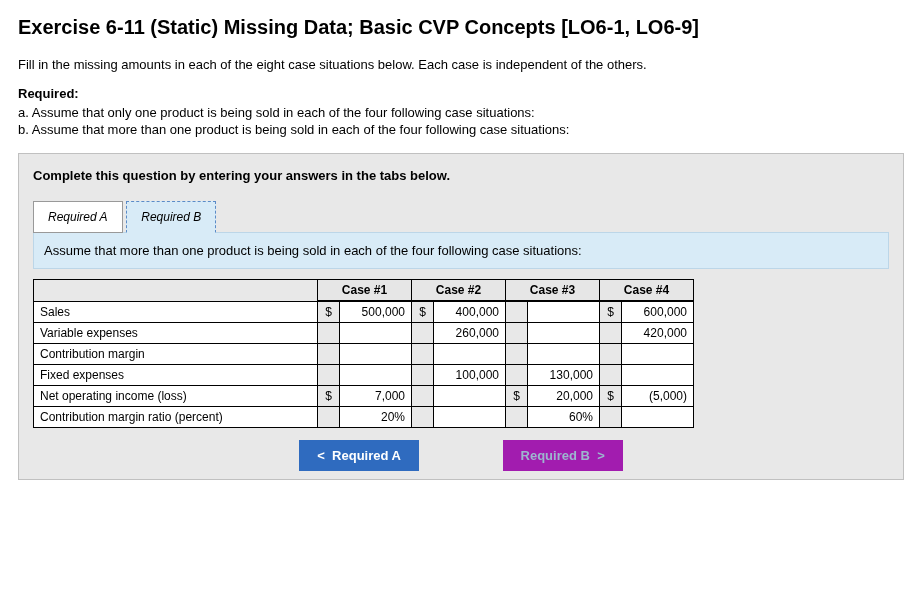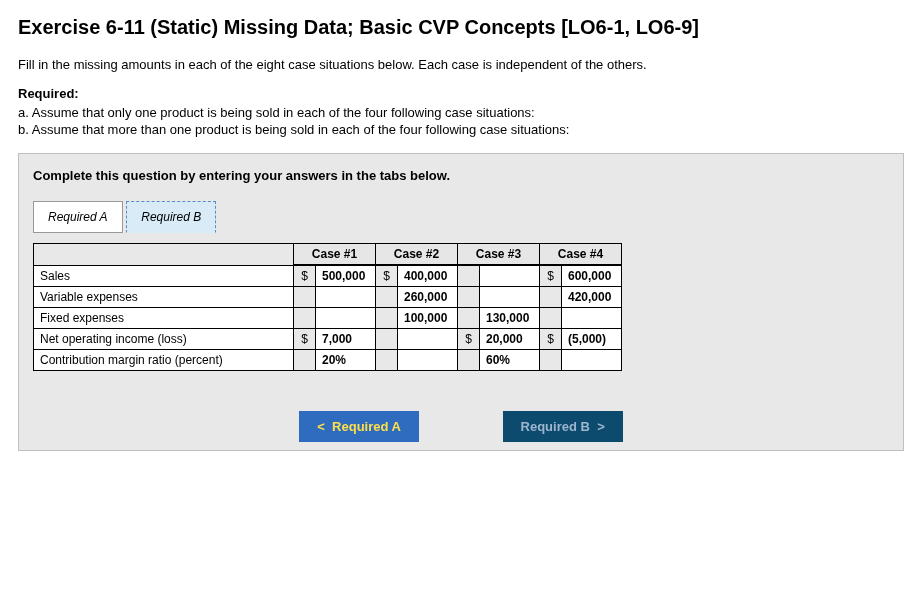--- a/index.html
+++ b/index.html
@@ -54,39 +54,39 @@
     padding: 3px 6px;
     height: 20px;
   }
   table.data th.colhdr {
     background: #e6e6e6;
     font-weight: bold;
     text-align: center;
     border-bottom: 2px solid #000;
   }
   table.data td.rowlabel {
-    width: 260px;
+    width: 284px;
     background: #fff;
     text-align: left;
     padding-left: 6px;
   }
   td.cur { width: 22px; text-align: center; }
-  td.val { width: 60px; padding-right: 4px; background:#fff;font-weight:bold; }
+  td.val { width: 72px; text-align: right; padding-right: 4px; background:#fff; }
   td.input { background: #fff; }
   .nav-btns { margin-top: 12px; text-align: center; }
   .btn {
     display: inline-block;
     padding: 8px 18px;
     font-size: 13px;
     font-weight: bold;
     margin: 0 40px;
     cursor: pointer;
   }
-  .btn-prev { background: #2f6bbf; color: #fde047; }
-  .btn-next { background: #0c4a6e; color: #9db6cf; margin-top: 28px; }
+  .btn-prev { background: #2f6bbf; color: #ffffff; }
+  .btn-next { background: #a21caf; color: #9db6cf; }
   .chev { font-weight: bold; }
   th.blank { border: none; background: #e8e8e8; }
 </style>
 </head>
 <body>
 
 <h2 class="title">Exercise 6-11 (Static) Missing Data; Basic CVP Concepts [LO6-1, LO6-9]</h2>
 
 <p class="intro">Fill in the missing amounts in each of the eight case situations below. Each case is independent of the others.</p>
 
@@ -95,20 +95,21 @@
 <div class="req-b">b. Assume that more than one product is being sold in each of the four following case situations:</div>
 
 <div class="gray-box">
   <p class="instruct">Complete this question by entering your answers in the tabs below.</p>
 
   <div class="tabs">
     <span class="tab">Required A</span>
     <span class="tab active">Required B</span>
   </div>
 
+  <div class="assume-bar">Assume that more than one product is being sold in each of the four following case situations:</div>
 
   <div class="tbl-wrap">
   <table class="data">
     <tbody>
           <tr>
       <th class="blank"></th>
       <th class="colhdr" colspan="2">Case #1</th>
       <th class="colhdr" colspan="2">Case #2</th>
       <th class="colhdr" colspan="2">Case #3</th>
       <th class="colhdr" colspan="2">Case #4</th>
@@ -127,20 +128,31 @@
     <tr>
       <td class="rowlabel">Variable expenses</td>
       <td class="cur"></td>
             <td class="val input"></td>
       <td class="cur"></td>
             <td class="val">260,000</td>
       <td class="cur"></td>
             <td class="val input"></td>
       <td class="cur"></td>
             <td class="val">420,000</td>
+    </tr>
+    <tr>
+      <td class="rowlabel">Contribution margin</td>
+      <td class="cur"></td>
+            <td class="val input"></td>
+      <td class="cur"></td>
+            <td class="val input"></td>
+      <td class="cur"></td>
+            <td class="val input"></td>
+      <td class="cur"></td>
+            <td class="val input"></td>
     </tr>
     <tr>
       <td class="rowlabel">Fixed expenses</td>
       <td class="cur"></td>
             <td class="val input"></td>
       <td class="cur"></td>
             <td class="val">100,000</td>
       <td class="cur"></td>
             <td class="val">130,000</td>
       <td class="cur"></td>

